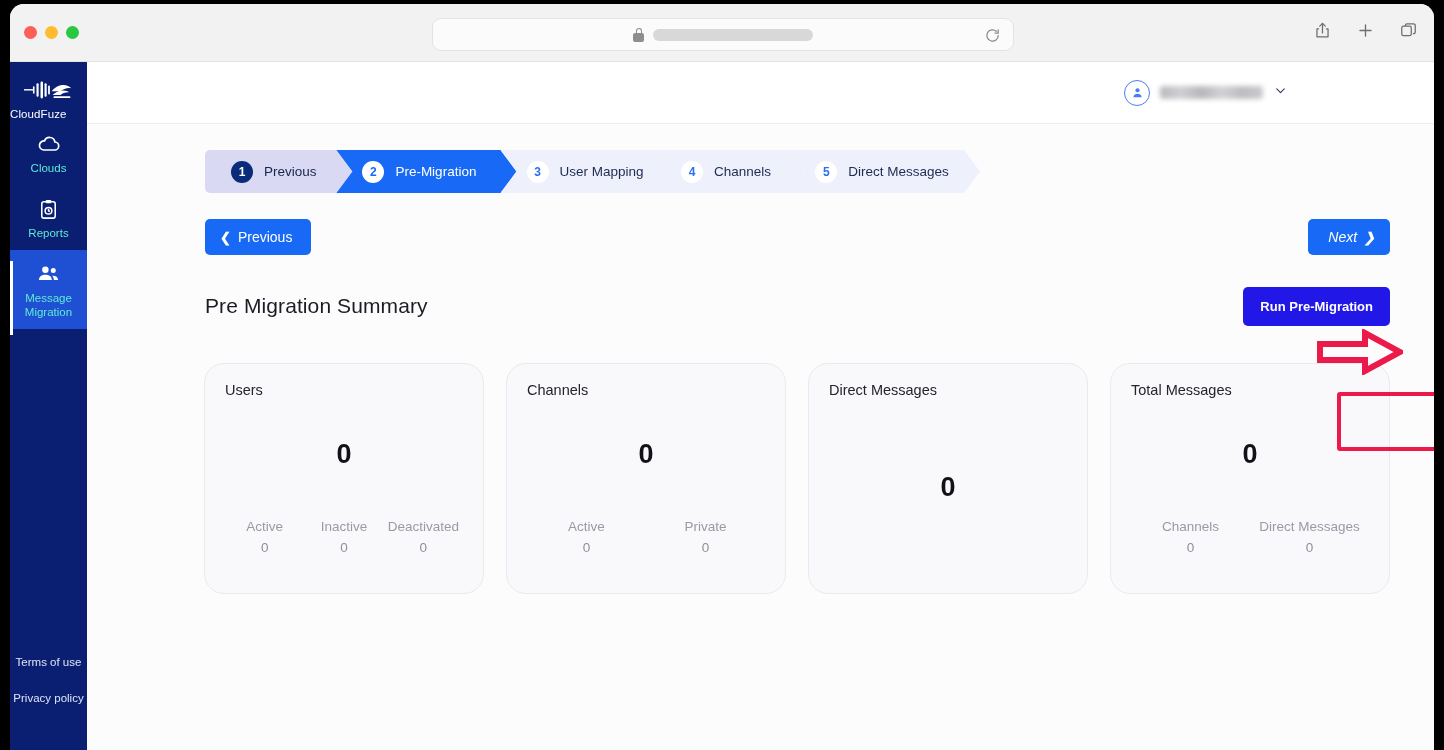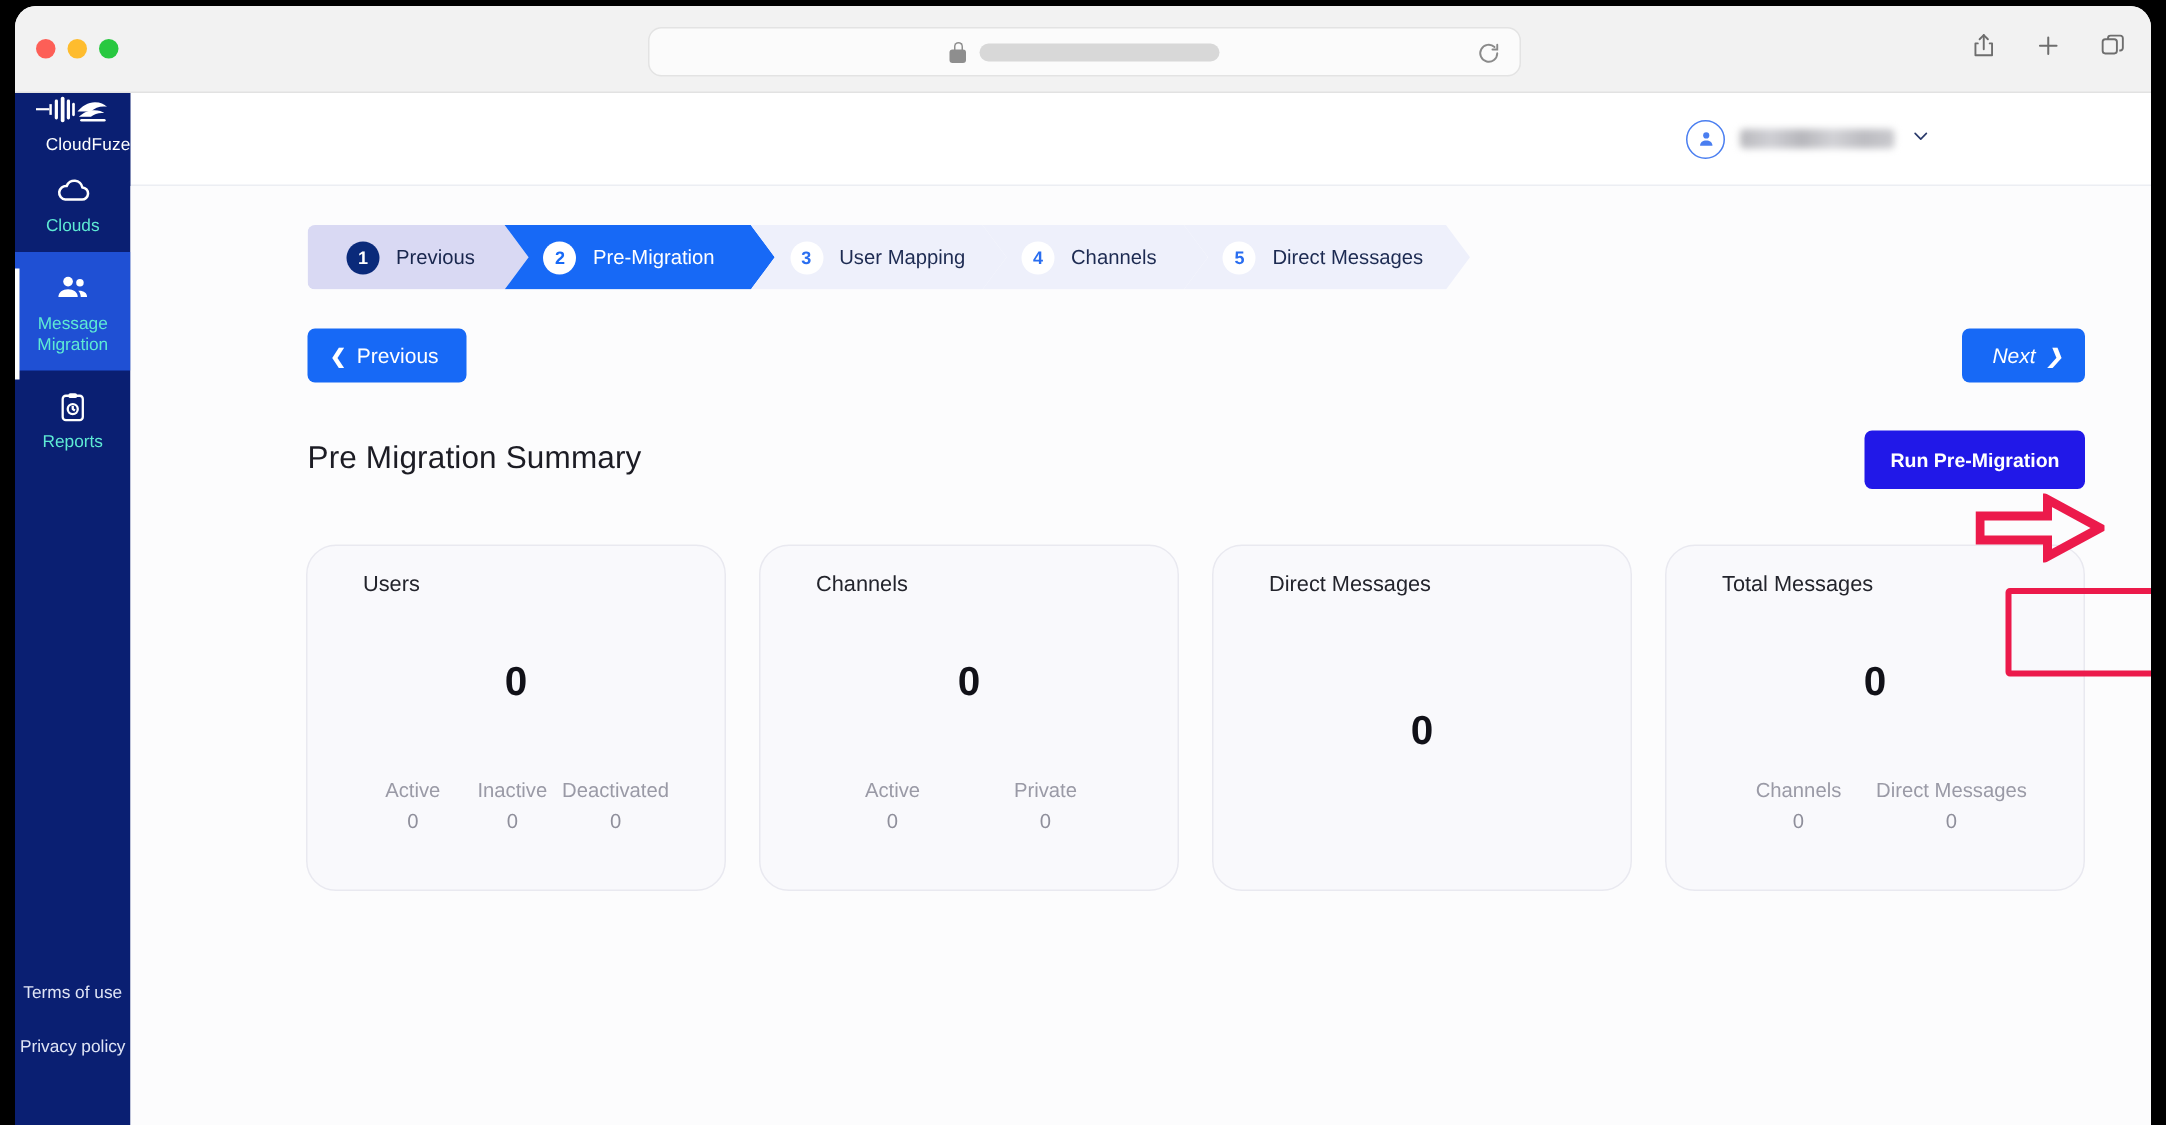--- a/index.html
+++ b/index.html
@@ -74,21 +74,22 @@
 
   
   .sidebar {
     width: 77px;
     background: #0a1f72;
     display: flex; flex-direction: column;
     flex: 0 0 77px;
     position: relative;
   }
   .brand {
-    text-align: right;
+    padding-top: 17px;
+    text-align: left;
     color: #ffffff;
   }
   .brand .logo { height: 22px; display: flex; align-items: center; justify-content: center; }
   .brand .name {
     margin-top: 7px;
     font-size: 11.5px;
     letter-spacing: .1px;
     color: #ffffff;
   }
   .nav-item {
@@ -282,21 +283,21 @@
     margin: 37px 44px 0 117px;
     display: flex;
     gap: 22px;
   }
   .card {
     flex: 1;
     height: 231px;
     background: #f9f9fc;
     border: 1px solid #e9e9f0;
     border-radius: 20px;
-    padding: 18px 37px 16px;
+    padding: 18px 20px 16px;
     display: flex; flex-direction: column;
     position: relative;
   }
   .card-title {
     font-size: 14.5px;
     color: #23242c;
   }
   .card-big {
     flex: 1;
     display: flex; align-items: center; justify-content: center;
@@ -394,45 +395,45 @@
 
       <div class="nav-item">
         <span class="ico">
           <svg viewBox="0 0 24 24" width="24" height="24" fill="none" stroke="#ffffff" stroke-width="1.7" stroke-linejoin="round">
             <path d="M6.5 18h11a4 4 0 0 0 .4-8 5.4 5.4 0 0 0-10.4-1A3.8 3.8 0 0 0 6.5 18z"></path>
           </svg>
         </span>
         <div class="lbl">Clouds</div>
       </div>
 
+      <div class="nav-item">
+        <span class="ico">
+          <svg viewBox="0 0 24 24" width="23" height="23" fill="none" stroke="#ffffff" stroke-width="1.6" stroke-linejoin="round">
+            <rect x="5" y="4" width="14" height="17" rx="2.2"></rect>
+            <rect x="9" y="2.2" width="6" height="3.4" rx="1.3" fill="#ffffff" stroke="none"></rect>
+            <circle cx="12" cy="13.3" r="3.5"></circle>
+            <path d="M12 11.1v2.2l1.5 1"></path>
+          </svg>
+        </span>
+        <div class="lbl">Reports</div>
+      </div>
+
       <div class="nav-item active">
         <span class="ico">
           <svg viewBox="0 0 24 24" width="25" height="25" fill="#ffffff">
             <circle cx="9" cy="7.4" r="3.1"></circle>
             <circle cx="16.6" cy="8.2" r="2.4"></circle>
             <path d="M2.8 17.3c0-3.2 2.8-5 6.2-5s6.2 1.8 6.2 5z"></path>
             <path d="M16.2 13.2c2.9 0 5 1.5 5 4.1h-4.1c0-1.6-.5-3-1.6-4.1z"></path>
           </svg>
         </span>
         <div class="lbl">
           <span>Message</span><br>
           <span>Migration</span>
         </div>
-      </div>
-
-      <div class="nav-item">
-        <span class="ico">
-          <svg viewBox="0 0 24 24" width="23" height="23" fill="none" stroke="#ffffff" stroke-width="1.6" stroke-linejoin="round">
-            <rect x="5" y="4" width="14" height="17" rx="2.2"></rect>
-            <rect x="9" y="2.2" width="6" height="3.4" rx="1.3" fill="#ffffff" stroke="none"></rect>
-            <circle cx="12" cy="13.3" r="3.5"></circle>
-            <path d="M12 11.1v2.2l1.5 1"></path>
-          </svg>
-        </span>
-        <div class="lbl">Reports</div>
       </div>
 
       <div class="nav-spacer"></div>
 
       <div class="sidebar-footer">
         <a href="#">Terms of use</a>
         <a href="#">Privacy policy</a>
       </div>
     </div>
 

